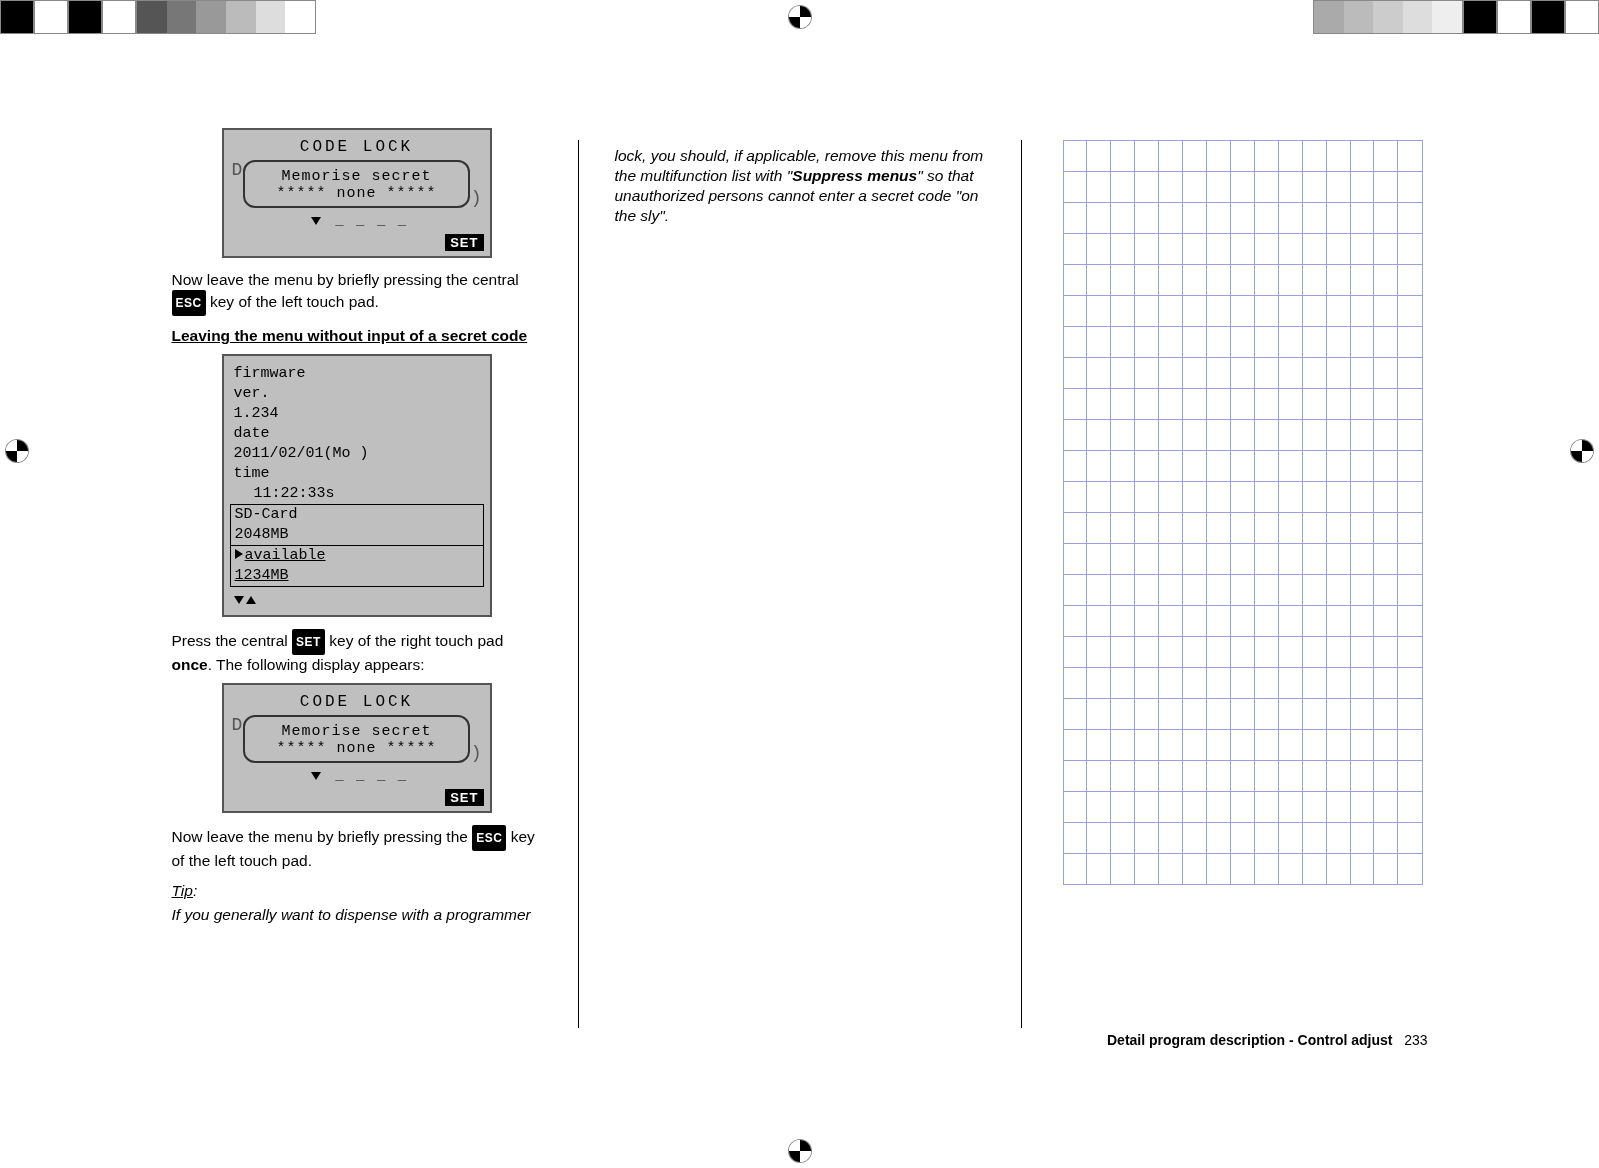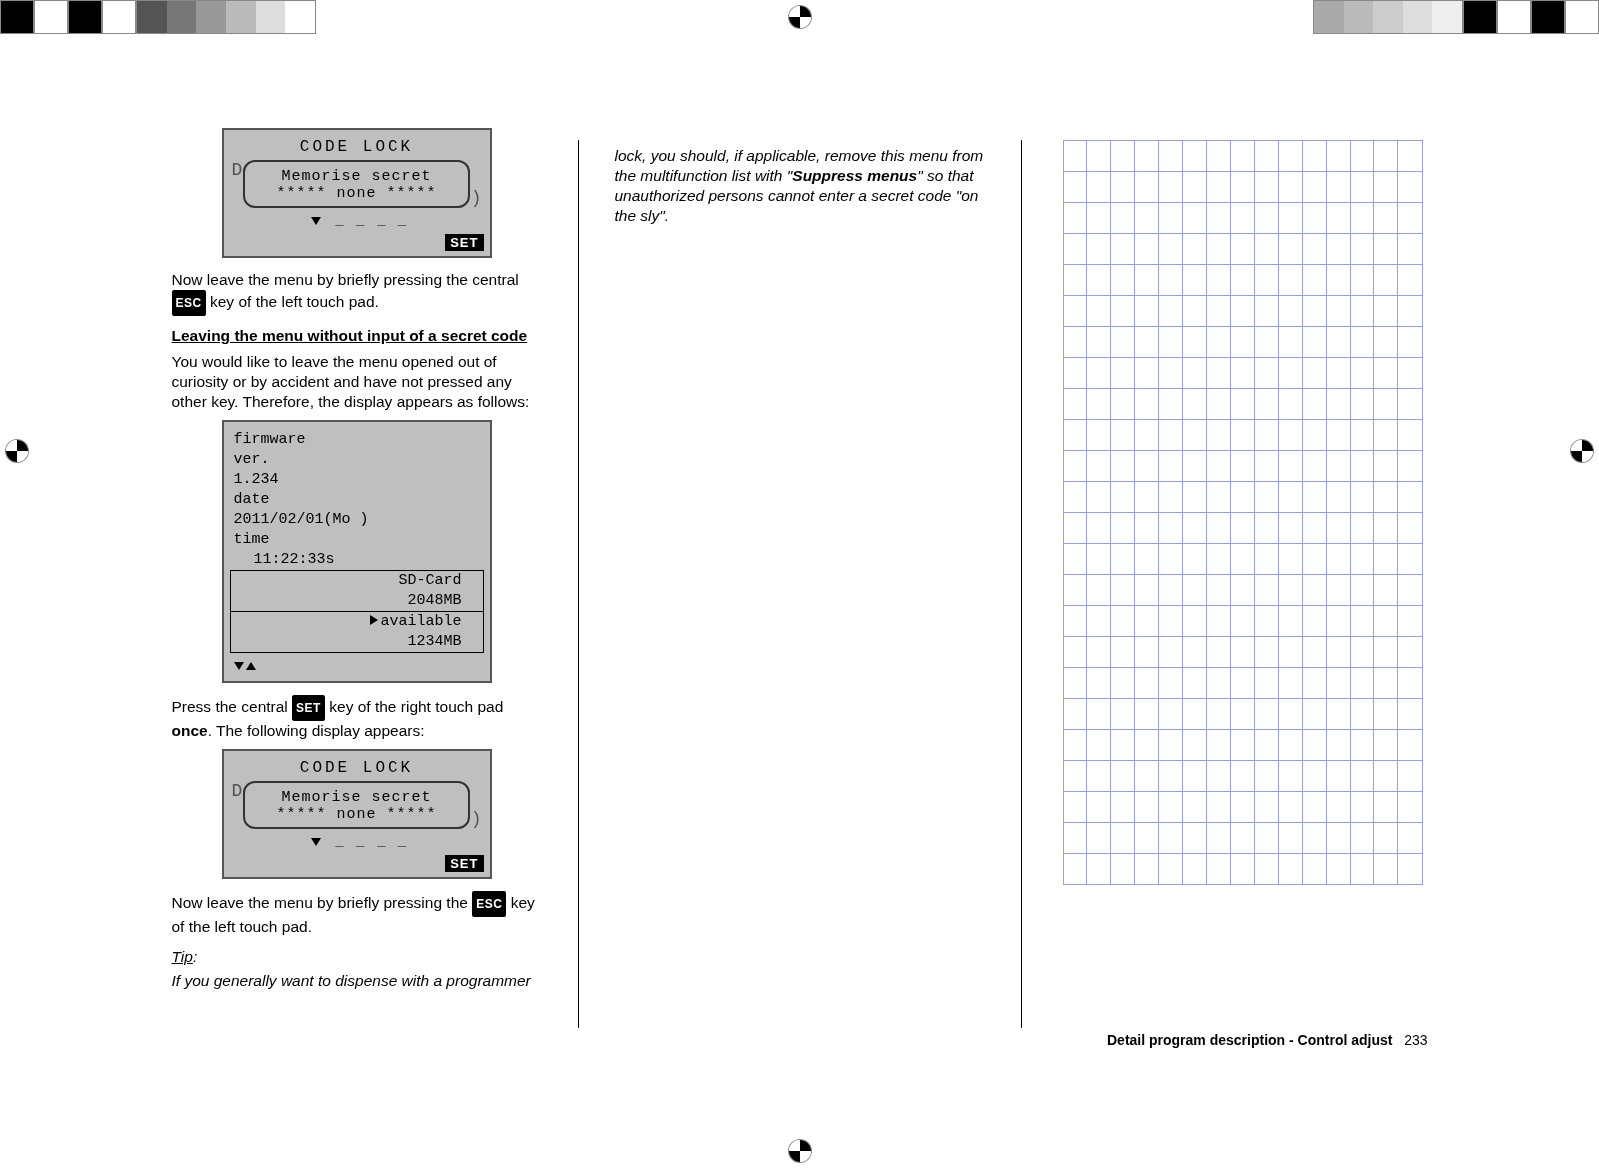--- a/index.html
+++ b/index.html
@@ -191,22 +191,21 @@
   .lcd.info .row {
     display: flex;
     justify-content: space-between;
     font-size: 15px;
     line-height: 20px;
     flex-direction: column;
   }
   .lcd.info .row.boxed {
     border: 1px solid #000;
     margin: 0 -4px;
-    padding: 0 21px;
-    align-items: flex-end;
+    padding: 0 4px;
   }
   .lcd.info .row .tri-r {
     display: inline-block;
     width: 0; height: 0;
     border-top: 5px solid transparent;
     border-bottom: 5px solid transparent;
     border-left: 8px solid #000;
     margin-right: 2px;
   }
   .lcd.info .arrows {
@@ -326,42 +325,41 @@
       <span class="set-badge">SET</span>
     </div>
 
     <div class="body-text">
       <p>
         <span>Now leave the menu by briefly pressing the central </span><span class="keycap">ESC</span><span> key of the left touch pad.</span>
       </p>
 
       <p class="b u" style="margin-top:10px;">Leaving the menu without input of a secret code</p>
 
-      <p>You would like to leave the menu opened out of curiosity or by accident and have not pressed any other key. Therefore, the display appears as follows:</p>
     </div>
 
     <div class="lcd info">
       <div class="row">
         <span>firmware</span>
         <span>ver.</span>
         <span>1.234</span>
       </div>
       <div class="row">
         <span>date</span>
         <span>2011/02/01(Mo )</span>
       </div>
       <div class="row">
         <span>time</span>
         <span style="margin-right:auto;margin-left:20px;">11:22:33s</span>
       </div>
       <div class="row boxed">
         <span>SD-Card</span>
         <span>2048MB</span>
       </div>
-      <div class="row boxed" style="border-top:none;">
+      <div class="row boxed" style="border-top:none;text-decoration:underline;">
         <span><span class="tri-r"></span><span>available</span></span>
         <span>1234MB</span>
       </div>
       <div class="arrows">
         <span class="tri-d"></span><span class="tri-u"></span>
       </div>
     </div>
 
     <div class="body-text">
       <p>

